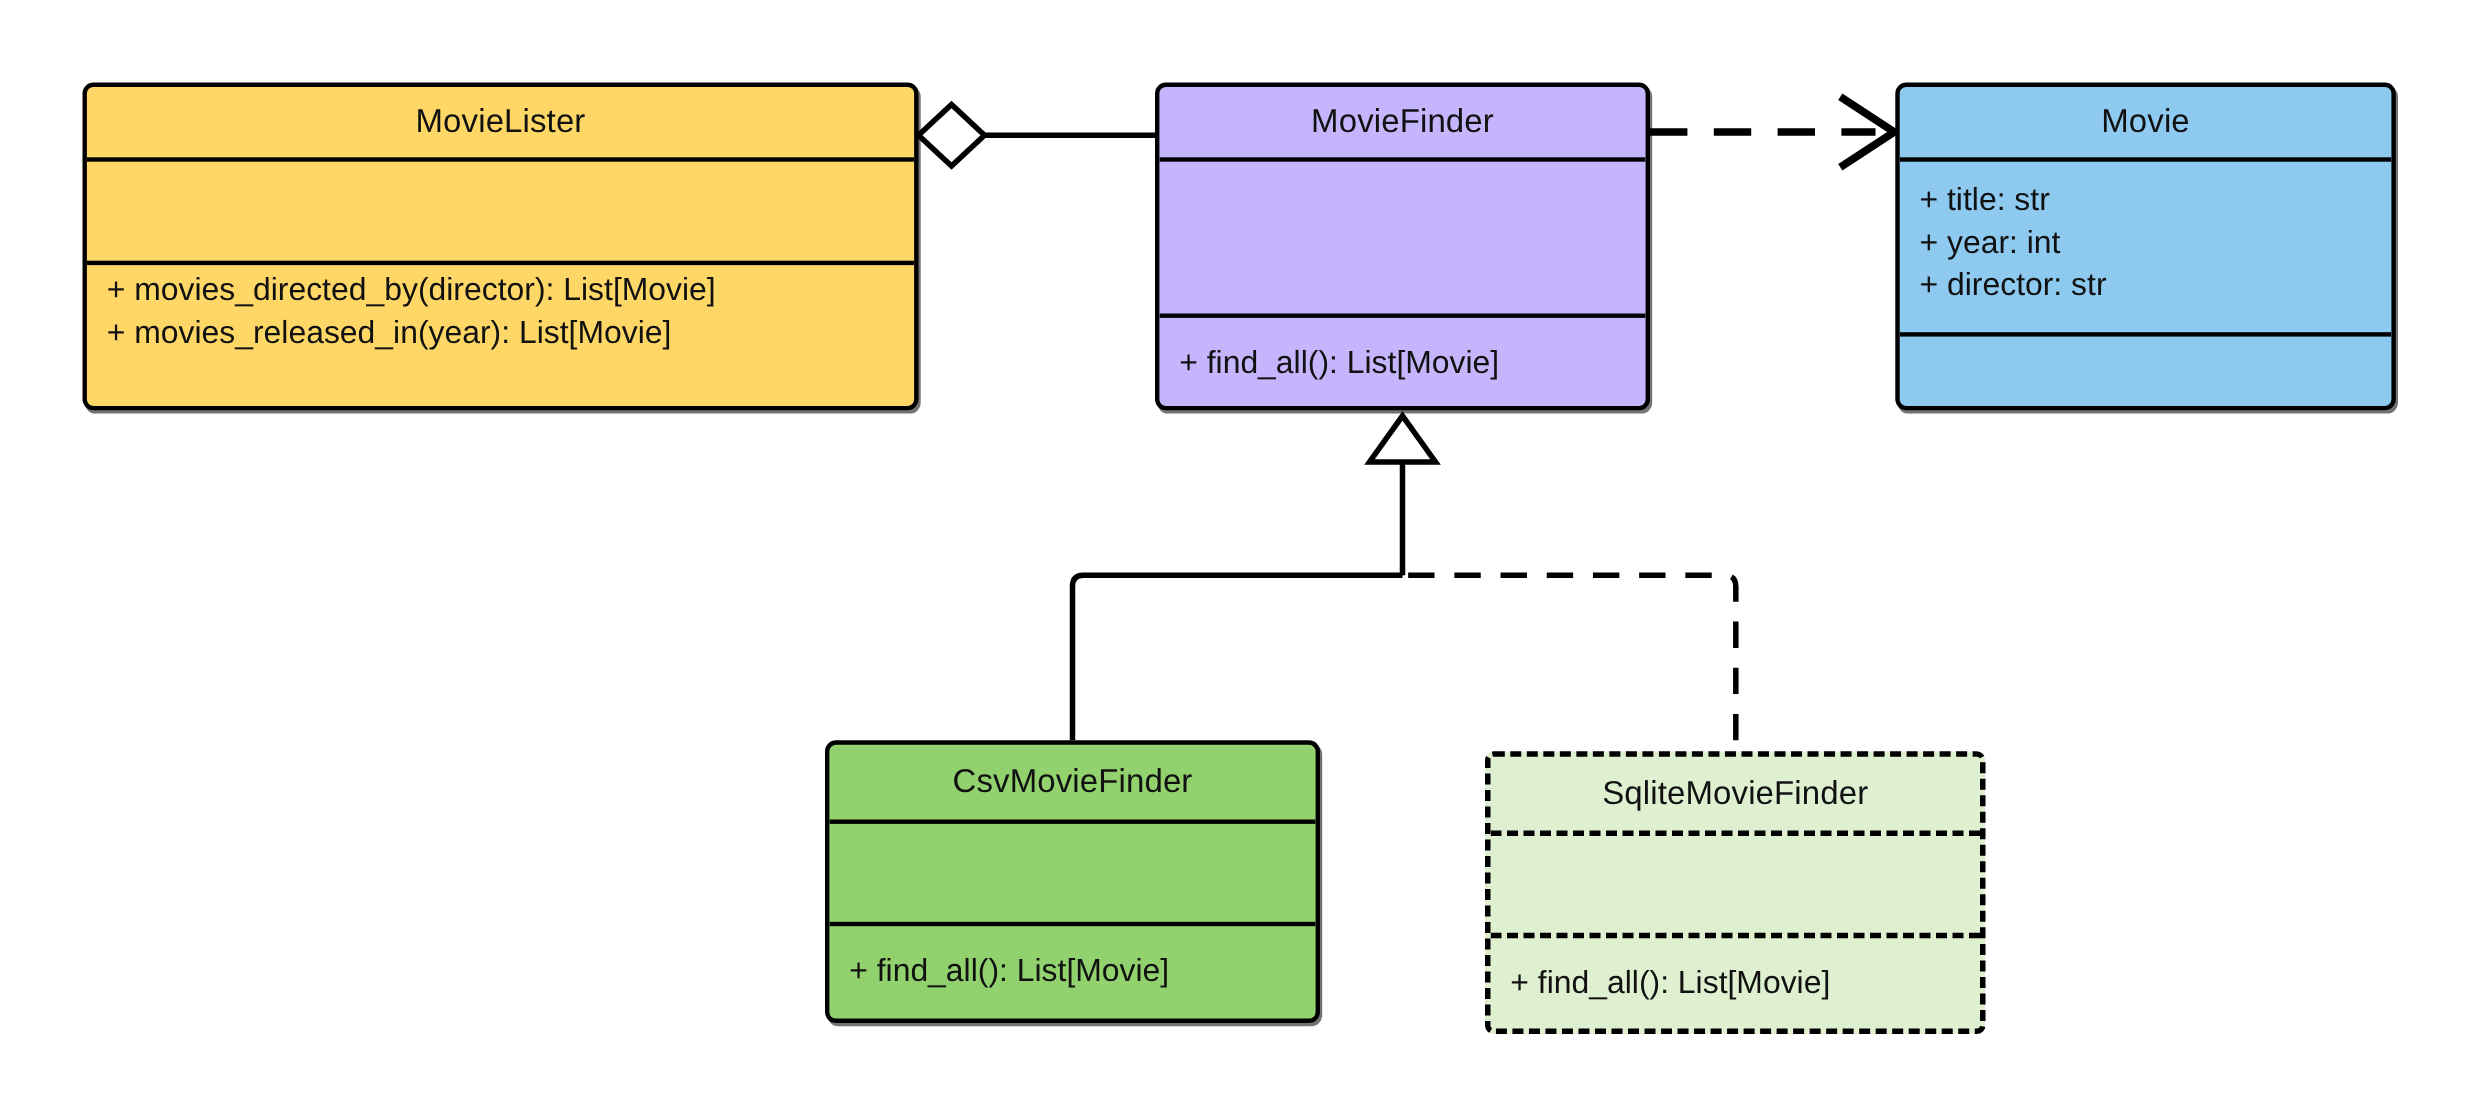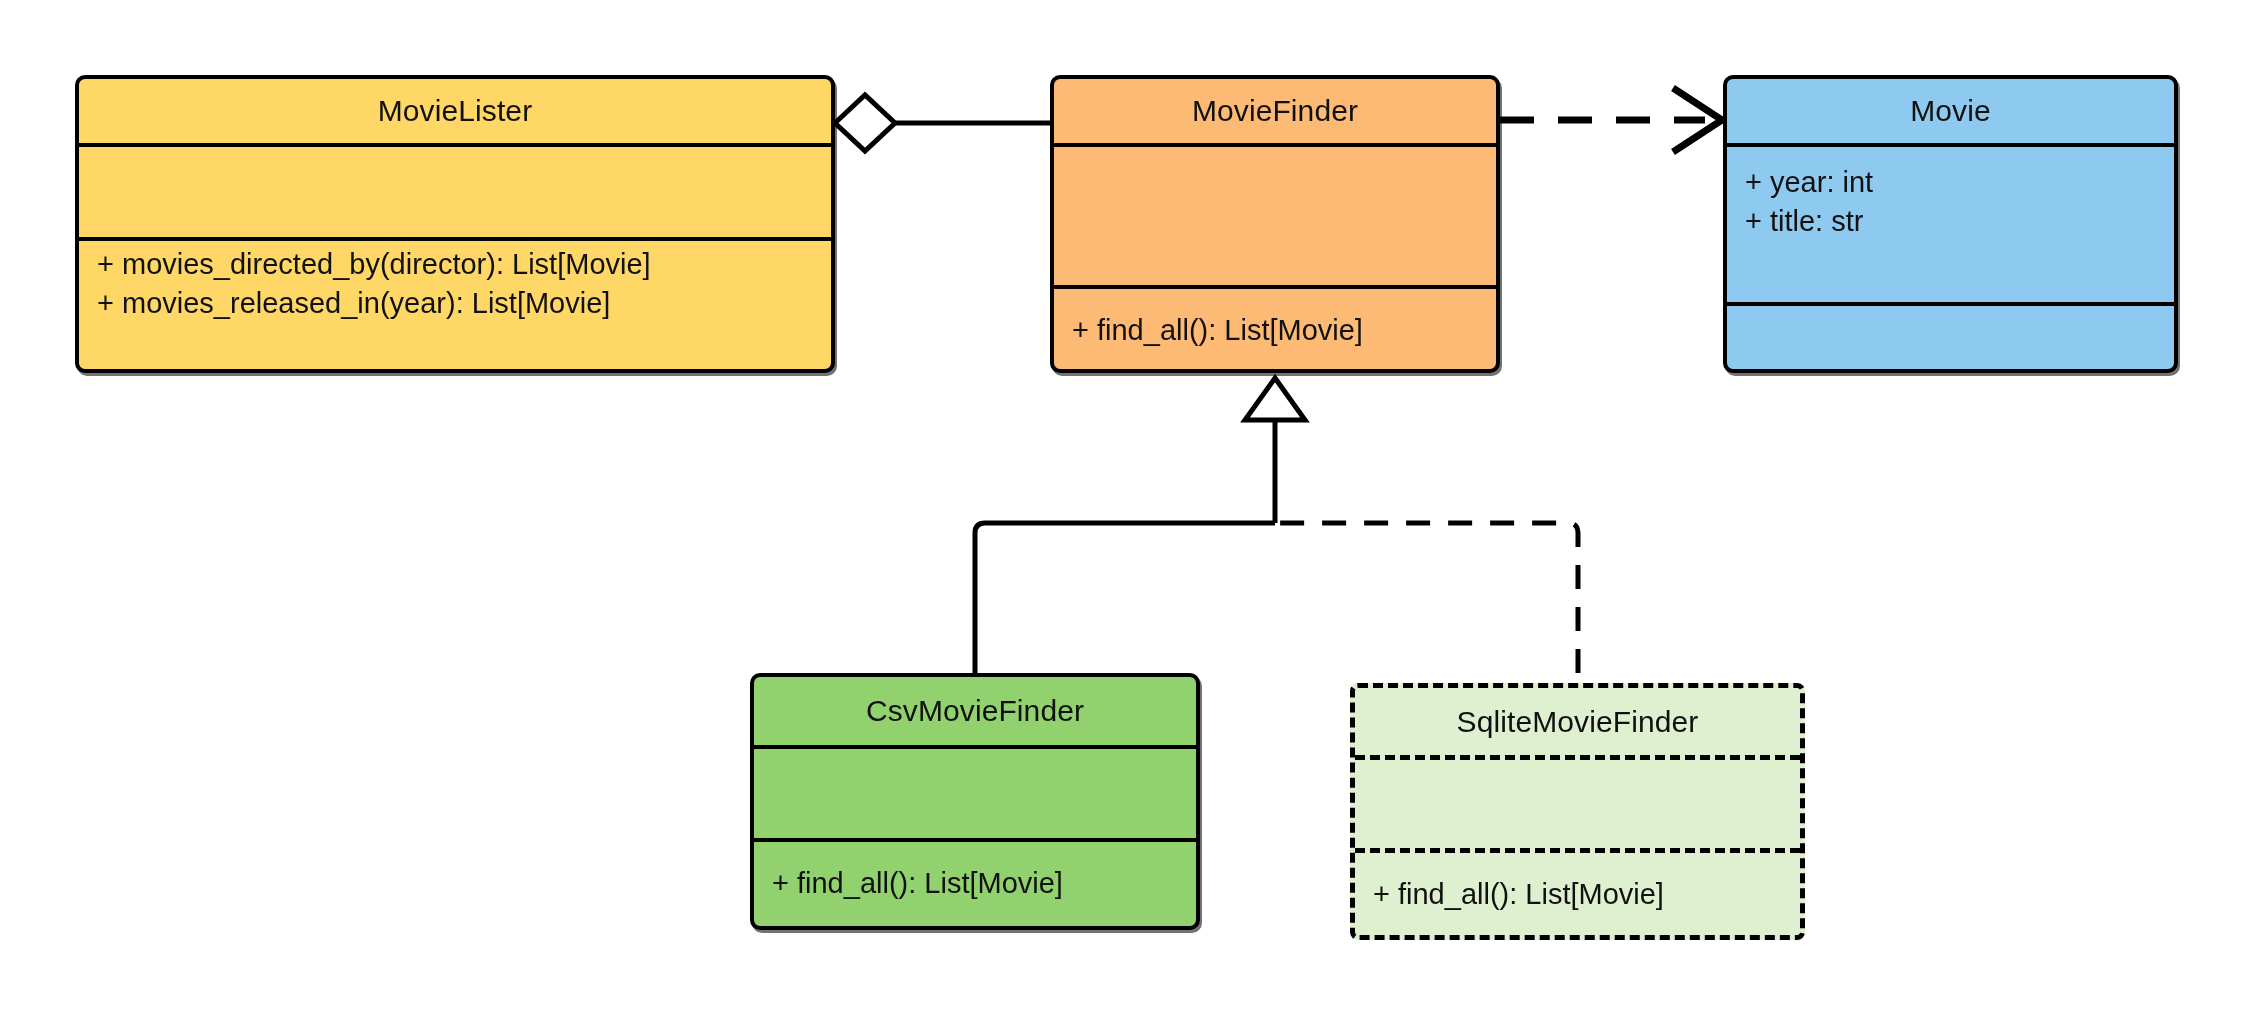--- a/index.html
+++ b/index.html
@@ -83,21 +83,21 @@
   #node-movielister {
     left: 75px;  top: 75px;  width: 760px; height: 298px;
     background: #FFD766;
   }
   #node-movielister .cls-title { height: 68px; }
   #node-movielister .cls-attrs { height: 94px; }
   #node-movielister .cls-ops   { height: 128px; padding-top: 4px; }
 
   #node-moviefinder {
     left: 1050px; top: 75px; width: 450px; height: 298px;
-    background: #fdba74;
+    background: #c4b5fd;
   }
   #node-moviefinder .cls-title { height: 68px; }
   #node-moviefinder .cls-attrs { height: 142px; }
   #node-moviefinder .cls-ops   { height: 84px; padding-top: 22px; }
 
   #node-movie {
     left: 1723px; top: 75px; width: 455px; height: 298px;
     background: #8ECAF0;
   }
   #node-movie .cls-title { height: 68px; text-align: center; }
@@ -165,22 +165,23 @@
     <div class="cls-title">MovieFinder</div>
     <div class="cls-attrs empty"></div>
     <div class="cls-ops">
       <div class="member-line">+ find_all(): List[Movie]</div>
     </div>
   </div>
 
   <div class="uml-class solid" id="node-movie">
     <div class="cls-title">Movie</div>
     <div class="cls-attrs">
+      <div class="member-line">+ title: str</div>
       <div class="member-line">+ year: int</div>
-      <div class="member-line">+ title: str</div>
+      <div class="member-line">+ director: str</div>
     </div>
     <div class="cls-ops empty"></div>
   </div>
 
   <div class="uml-class solid" id="node-csvmoviefinder">
     <div class="cls-title">CsvMovieFinder</div>
     <div class="cls-attrs empty"></div>
     <div class="cls-ops">
       <div class="member-line">+ find_all(): List[Movie]</div>
     </div>

